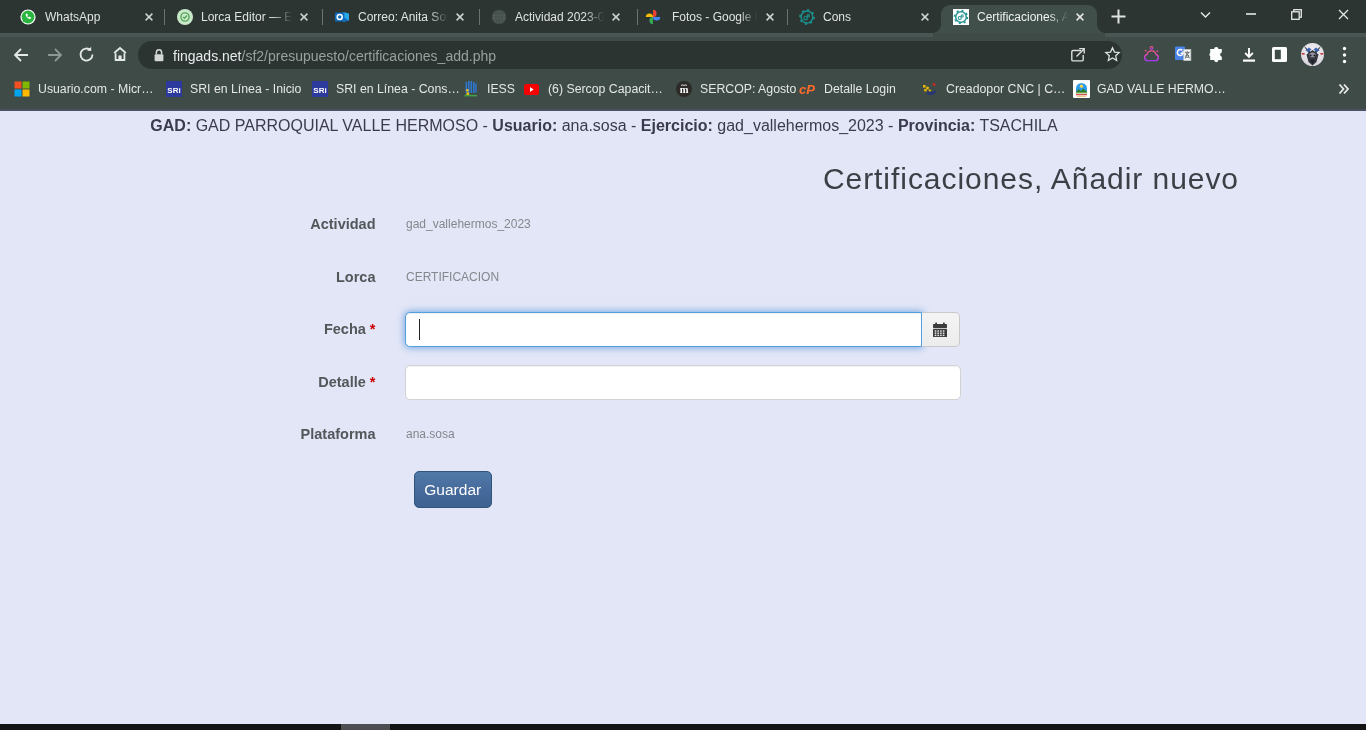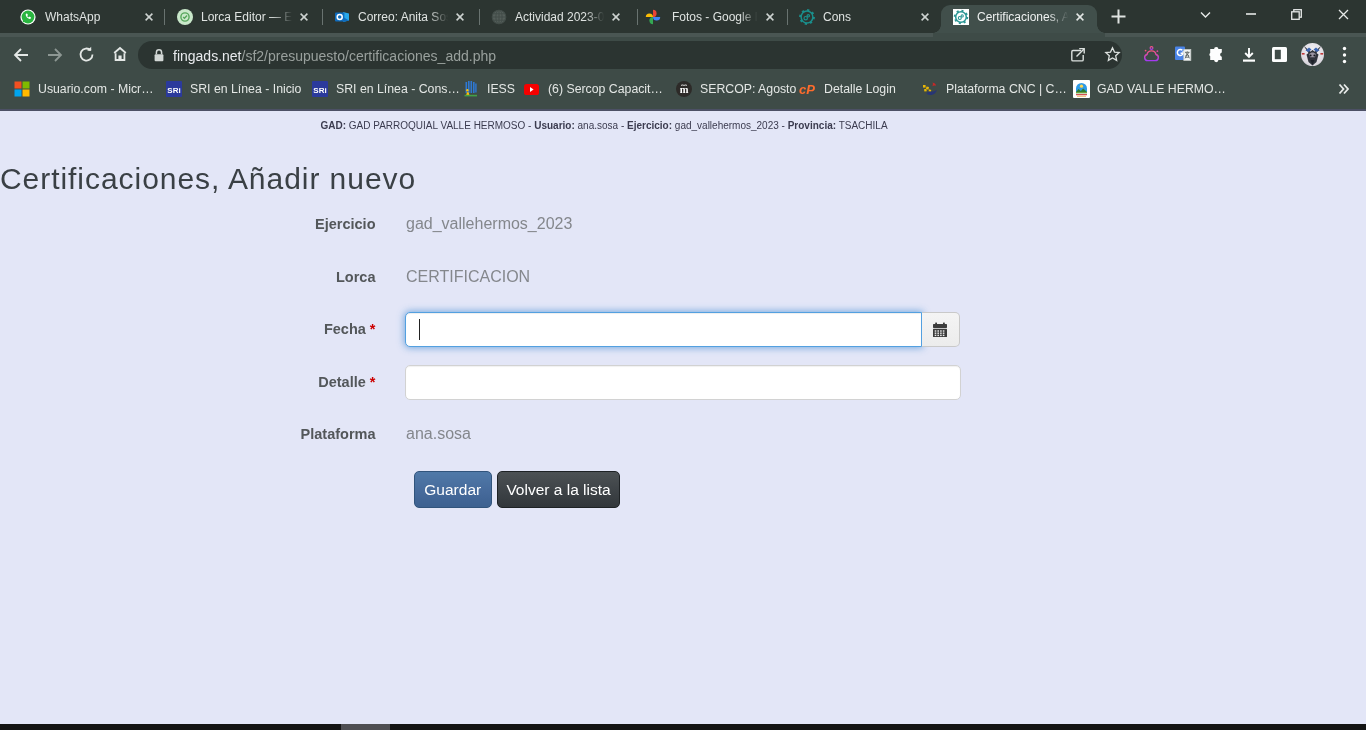--- a/index.html
+++ b/index.html
@@ -17,21 +17,21 @@
 .tabsep { position:absolute; top:9px; width:1px; height:16px; background:#697370; }
 .activetab { position:absolute; left:941px; top:5px; width:156px; height:28px; background:#414f4b; border-radius:9px 9px 0 0; }
 .activetab::before { content:''; position:absolute; left:-8px; bottom:0; width:8px; height:8px;
   background:radial-gradient(circle 8px at 0 0, transparent 7.5px, #414f4b 8px); }
 .activetab::after { content:''; position:absolute; right:-8px; bottom:0; width:8px; height:8px;
   background:radial-gradient(circle 8px at 100% 0, transparent 7.5px, #414f4b 8px); }
 svg { display:block; }
 
 #page { left:0; top:111px; width:1366px; height:613px; background:#e3e6f7; font-family:"Liberation Sans", sans-serif; }
 .glabel { position:absolute; width:200px; text-align:right; font-weight:bold; font-size:14.5px; color:#53575a; }
-.gval { position:absolute; font-size:16px; color:#84878c; }
+.gval { position:absolute; font-size:12px; color:#84878c; }
 .ast { color:#c00; font-weight:bold; }
 .bktxt { top:10px; font-size:12.3px; color:#e4e7e5; white-space:nowrap; }
 #taskbar { left:0; top:724px; width:1366px; height:6px; background:#141414; }
 </style>
 </head>
 <body>
 <div class="abs" id="tabstrip">
   <div class="activetab"></div>
   <div class="tabsep" style="left:164px"></div>
   <div class="tabsep" style="left:322px"></div>
@@ -385,21 +385,21 @@
         <g fill="#e8b606">
           <rect x="1" y="4" width="2.6" height="2.6"></rect>
           <rect x="4.2" y="5.8" width="2.6" height="2.6" transform="rotate(12 5.5 7)"></rect>
           <rect x="2.2" y="8" width="2.4" height="2.4" transform="rotate(-10 3.4 9.2)"></rect>
           <rect x="6.8" y="8.6" width="2.2" height="2.2" transform="rotate(20 7.9 9.7)"></rect>
         </g>
         <path d="M10.5 1.6c2 .4 3.2 1.4 3.6 3.1-1.5-.3-2.6-.2-3.8.5.8-1.2.8-2.4.2-3.6z" fill="#c62828"></path>
         <path d="M4.5 12.8c2.8 1.8 6.2 1.6 8.6-.6 1-1 1.6-2.2 1.8-3.4-1.8 1.4-4 2-6.4 1.8-1.6-.1-3-.1-4 2.2z" fill="#283575"></path>
       </svg>
     </div>
-  <div class="bktxt abs" style="left:946px">Plataforma CNC | C…</div>
+  <div class="bktxt abs" style="left:946px">Creadopor CNC | C…</div>
 
   <div class="abs" style="left:1073px;top:8px">
       <svg width="17" height="18" viewBox="0 0 17 18">
         <rect width="17" height="18" rx="1" fill="#fff"></rect>
         <path d="M3 12V8.5a5.5 5.5 0 0 1 11 0V12z" fill="#2e9be6"></path>
         <circle cx="8.5" cy="6.2" r="1.6" fill="#ffd54f"></circle>
         <path d="M3 12l2.6-3 2.2 2 2.4-2.6L14 12z" fill="#2e7d32"></path>
         <path d="M3 12h11v1.4H3z" fill="#6d9f3e"></path>
         <rect x="3" y="14.2" width="11" height="1" fill="#c62828"></rect>
         <rect x="4" y="15.8" width="9" height="0.8" fill="#e8a33d"></rect>
@@ -409,27 +409,27 @@
 
   <div class="abs" style="left:1338px;top:11px">
       <svg width="11" height="12" viewBox="0 0 11 12">
         <path d="M1.5 1.5 5.5 6 1.5 10.5M6 1.5 10 6 6 10.5" fill="none" stroke="#e8ebea" stroke-width="1.8"></path>
       </svg>
     </div>
 </div>
 <div class="abs" id="pagetopline"></div>
 <div class="abs" id="page">
 
-  <div class="abs" style="left:0;top:7px;width:1208px;text-align:center;font-size:10px;color:#3b3b4f;line-height:16px">
+  <div class="abs" style="left:0;top:7px;width:1208px;text-align:center;font-size:16px;color:#3b3b4f;line-height:16px">
     <b>GAD:</b> GAD PARROQUIAL VALLE HERMOSO - <b>Usuario:</b> ana.sosa - <b>Ejercicio:</b> gad_vallehermos_2023 - <b>Provincia:</b> TSACHILA
   </div>
 
-  <div class="abs" style="left:0;top:50px;width:1239px;text-align:left;font-size:30px;color:#3a4045;line-height:36px;letter-spacing:0.95px">Certificaciones, Añadir nuevo</div>
-
-  <div class="glabel" style="right:990.5px;top:104px;line-height:18px">Ejercicio</div>
+  <div class="abs" style="left:0;top:50px;width:1239px;text-align:right;font-size:30px;color:#3a4045;line-height:36px;letter-spacing:0.95px">Certificaciones, Añadir nuevo</div>
+
+  <div class="glabel" style="right:990.5px;top:104px;line-height:18px">Actividad</div>
   <div class="gval" style="left:406px;top:104px;line-height:18px">gad_vallehermos_2023</div>
   <div class="glabel" style="right:990.5px;top:156.5px;line-height:18px">Lorca</div>
   <div class="gval" style="left:406px;top:156.5px;line-height:18px">CERTIFICACION</div>
   <div class="glabel" style="right:990.5px;top:209px;line-height:18px">Fecha <span class="ast">*</span></div>
 
   <div class="abs" style="left:405px;top:201px;width:517px;height:35px;background:#fff;border:1px solid #53a0e0;border-radius:5px 0 0 5px;box-shadow:0 0 7px 1px rgba(84,150,215,0.75), inset 0 1px 1px rgba(0,0,0,0.07);"></div>
   <div class="abs" style="left:419px;top:208px;width:1.3px;height:21px;background:#222;"></div>
   <div class="abs" style="left:921.5px;top:201px;width:38px;height:35px;background:linear-gradient(#f4f4f4,#ececec);border:1px solid #c9c9c9;border-left:none;border-radius:0 5px 5px 0;"></div>
   <div class="abs" style="left:933px;top:211px">
       <svg width="14" height="15" viewBox="0 0 14 15">
@@ -452,16 +452,15 @@
           <rect x="9.8" y="12.7" width="1.6" height="1.4"></rect>
         </g>
       </svg>
     </div>
   <div class="glabel" style="right:990.5px;top:262px;line-height:18px">Detalle <span class="ast">*</span></div>
   <div class="abs" style="left:405px;top:254px;width:556px;height:35px;background:#fff;border:1px solid #d2d2d2;border-radius:5px;box-shadow:inset 0 1px 1px rgba(0,0,0,0.06);"></div>
   <div class="glabel" style="right:990.5px;top:314px;line-height:18px">Plataforma</div>
   <div class="gval" style="left:406px;top:314px;line-height:18px">ana.sosa</div>
 
   <div class="abs" style="left:413.5px;top:359.5px;width:78.5px;height:37px;border-radius:5px;border:1px solid #31547c;background:linear-gradient(#5079a8,#45699a 60%,#3d6190);color:#fff;font-size:15.5px;text-align:center;line-height:35px;">Guardar</div>
-  <div class="abs" style="left:497px;top:359.5px;width:123px;height:37px;border-radius:5px;border:1px solid #1e2225;background:linear-gradient(#4c5154,#3c4145 60%,#32373b);color:#fff;font-size:15.5px;text-align:center;line-height:35px;">Volver a la lista</div>
 </div>
 <div class="abs" id="taskbar"></div>
 <div class="abs" style="left:341px;top:724px;width:49px;height:6px;background:#4e4e52;"></div>
 
 </body></html>

